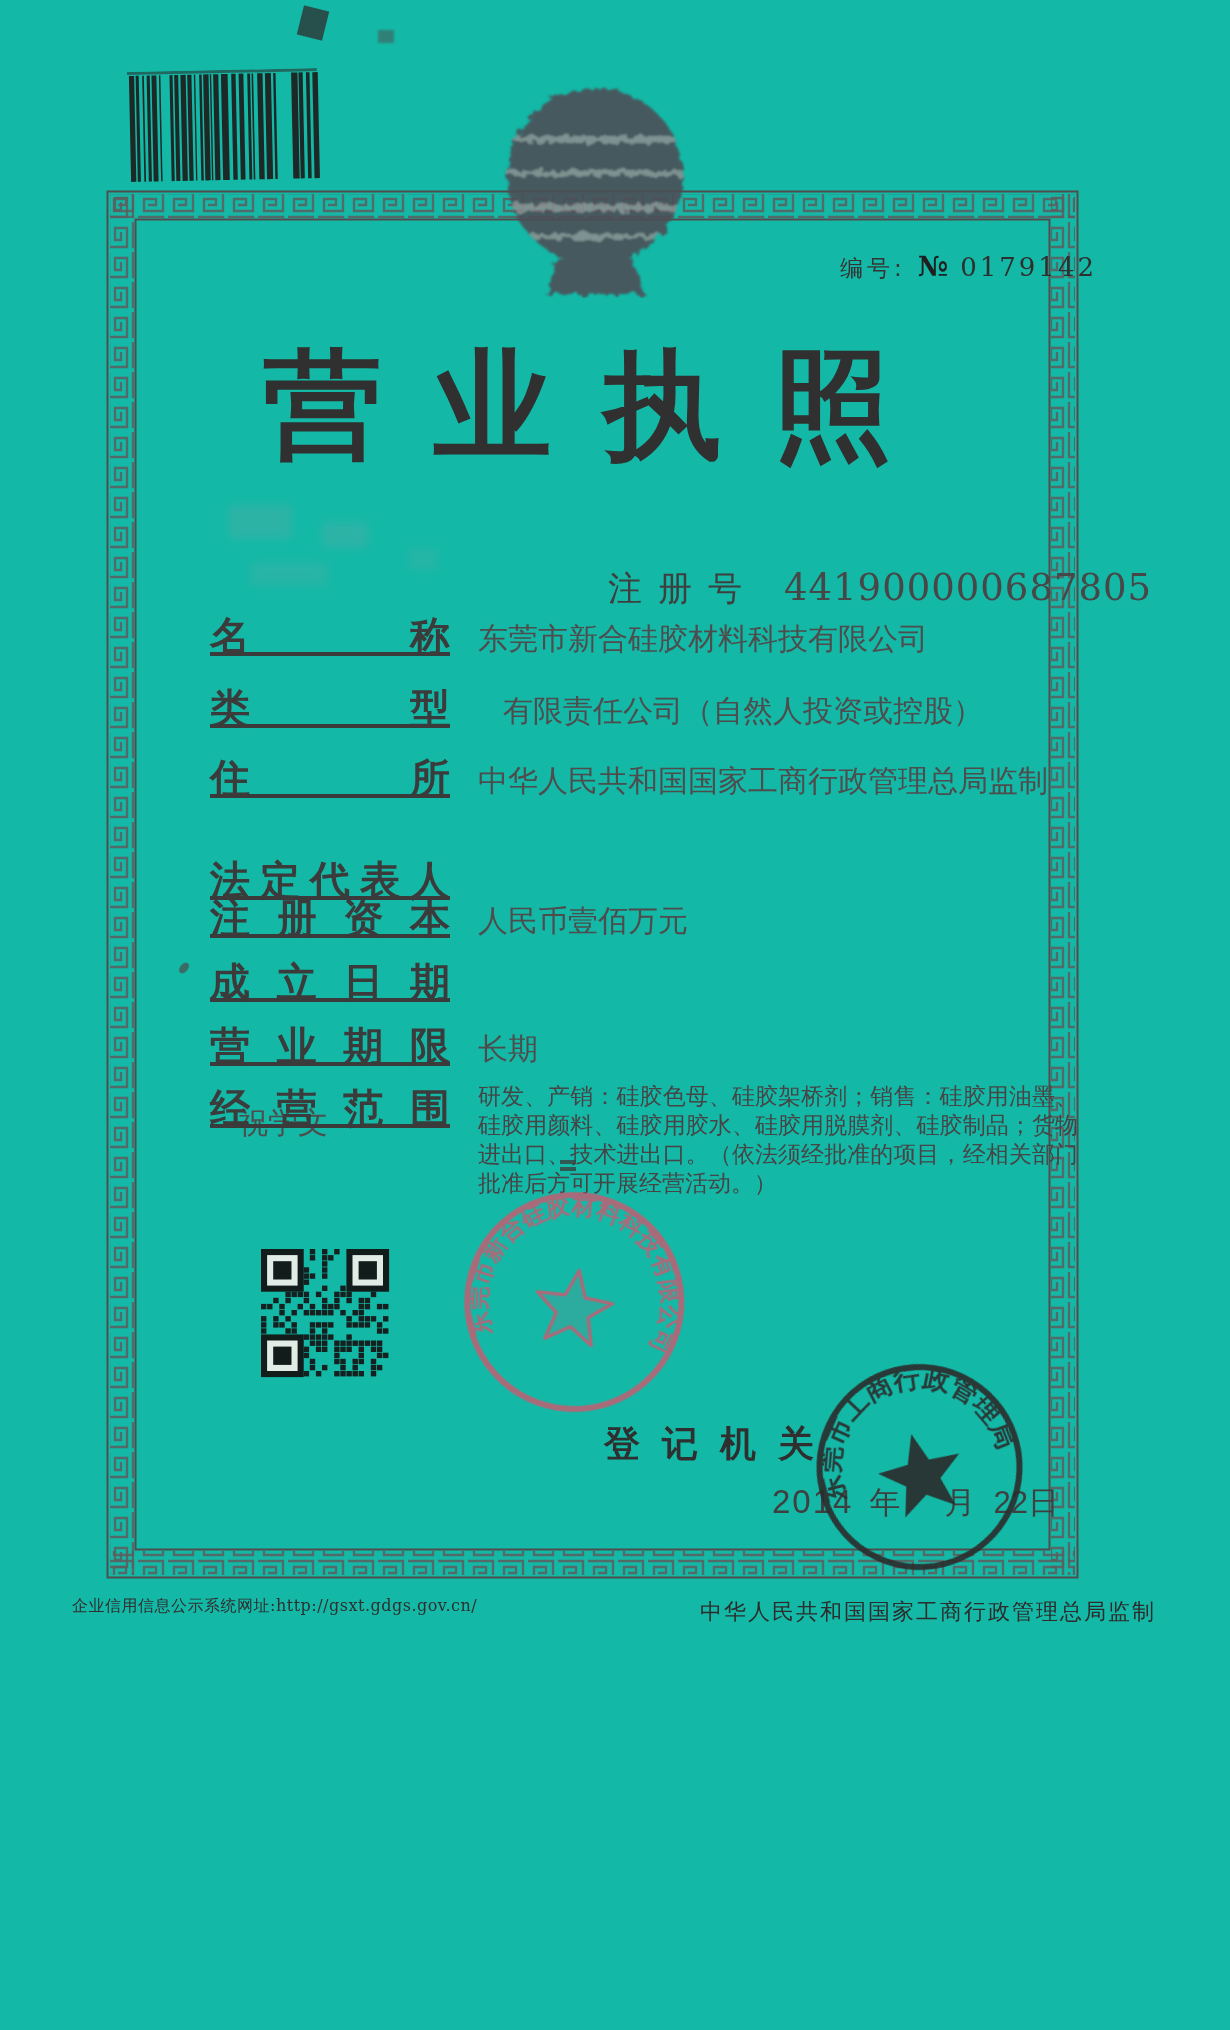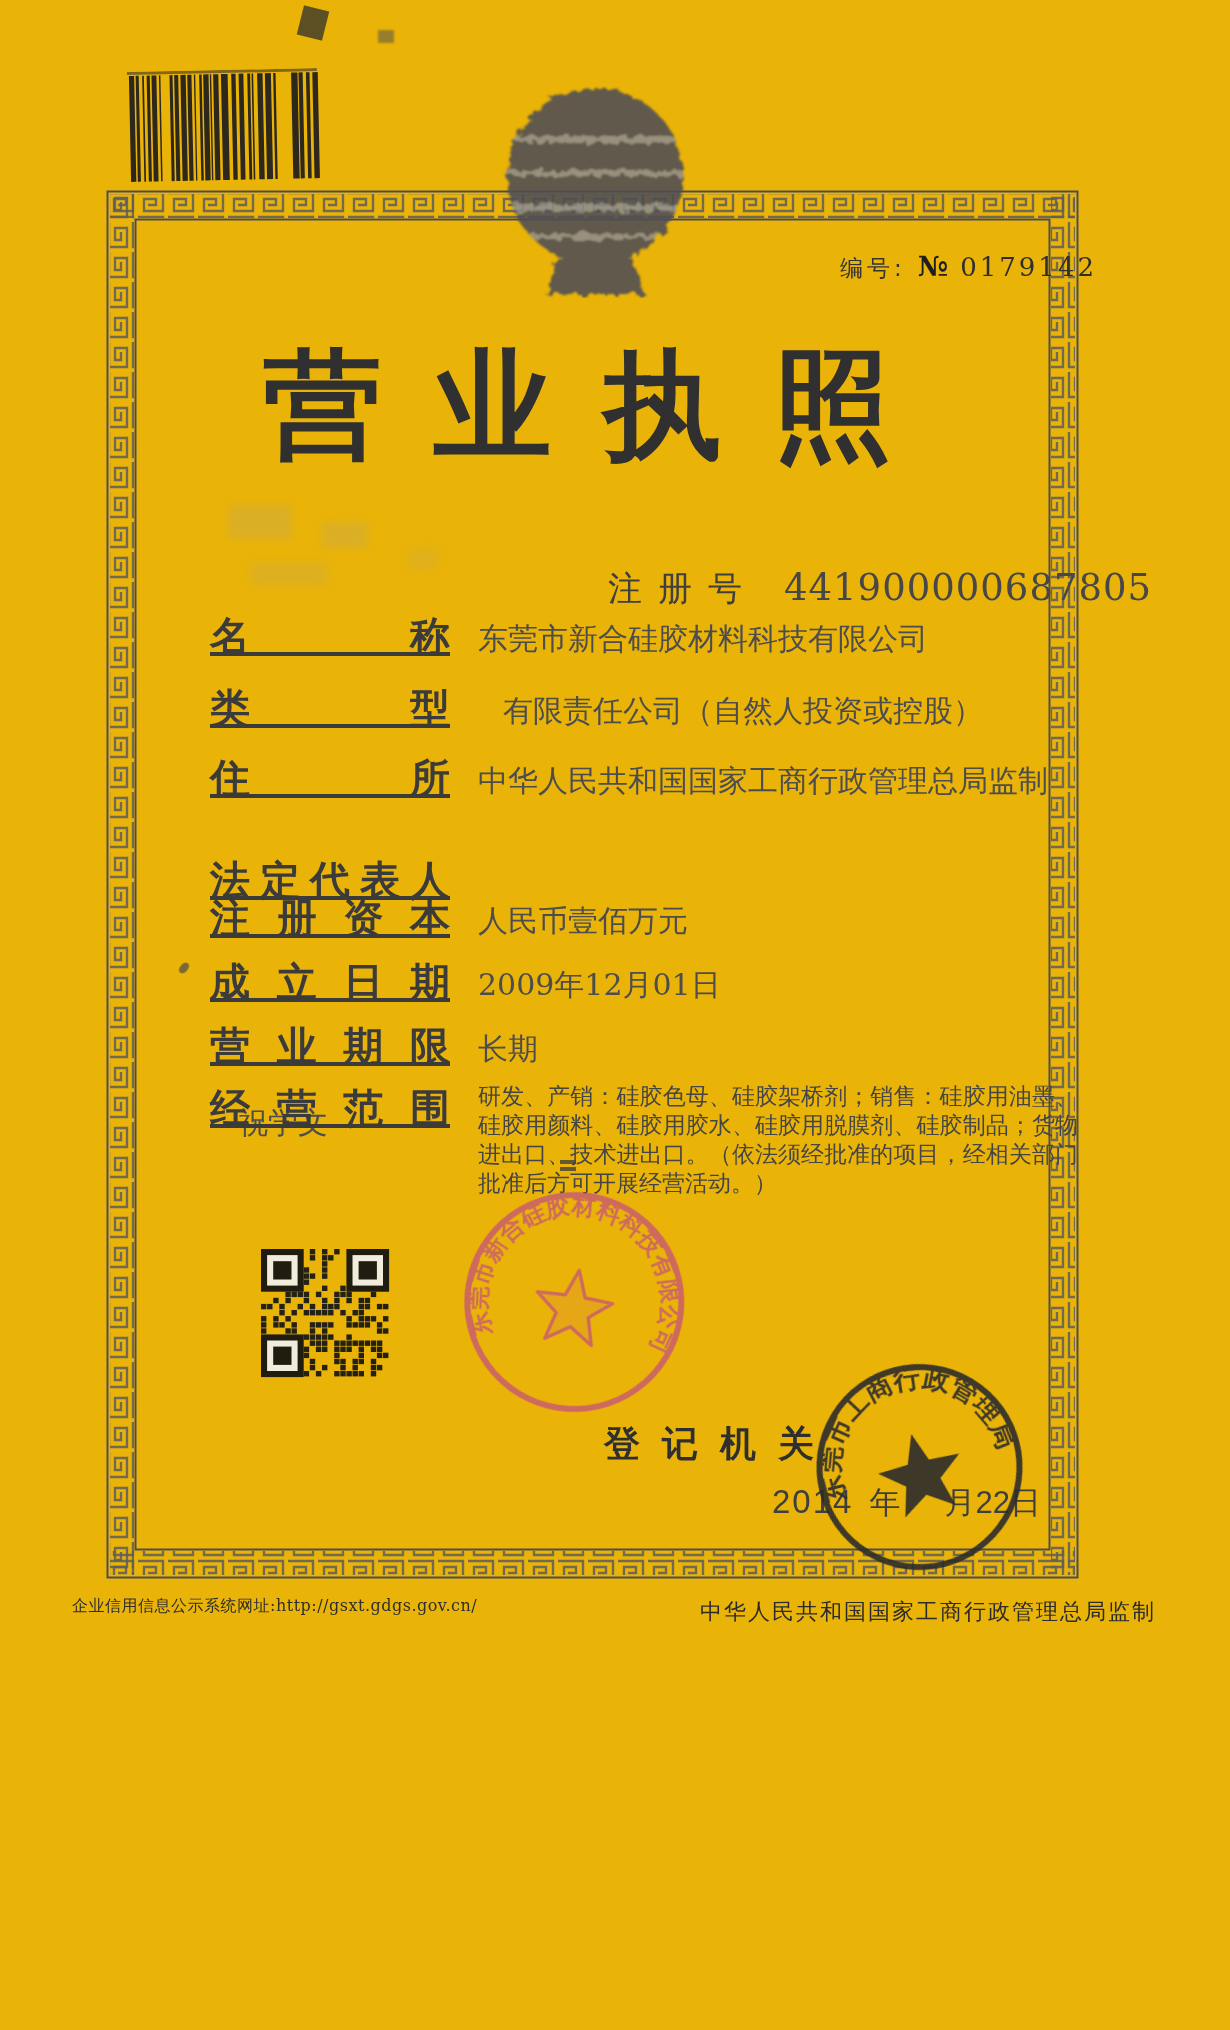--- a/index.html
+++ b/index.html
@@ -1,18 +1,18 @@
 <!DOCTYPE html>
 <html><head>
 <meta charset="utf-8">
 <style>
   html,body{margin:0;padding:0;background:#e7e6e2;}
   .page{
     position:relative; width:1230px; height:2030px;
-    background:#eab308; overflow:hidden;
+    background:#14b8a6; overflow:hidden;
     font-family:"DejaVu Sans","Liberation Sans",sans-serif;
     color:#3c3c3c;
   }
   .abs{position:absolute;}
 
   
   .artifact1{left:300px;top:8px;width:26px;height:30px;background:#2e2e2e;
     filter:blur(.7px);transform:rotate(14deg);opacity:.75;}
   .artifact2{left:378px;top:30px;width:16px;height:13px;background:#4a4a4a;
     filter:blur(1px);opacity:.5;}
@@ -84,21 +84,21 @@
 
   
   .registrar{left:604px;top:1420px;z-index:4;font-size:36px;letter-spacing:22px;
     color:#2f2f2f;font-family:"DejaVu Serif","Liberation Serif",serif;font-weight:600;}
   .dateline{left:772px;top:1482px;z-index:4;display:flex;align-items:baseline;
     font-family:Liberation Sans, sans-serif;color:#3f3f3f;}
   .dateline .year{font-size:33px;letter-spacing:2px;}
   .dateline .u{font-size:31px;}
   .dateline .yu{margin-left:16px;}
   .dateline .mu{margin-left:44px;}
-  .dateline .day{font-size:31px;}
+  .dateline .day{margin-left:18px;font-size:31px;}
 
   
   .footer-left{left:72px;top:1596px;font-size:16px;color:#2f2f2f;
     font-family:"DejaVu Serif","Liberation Serif",serif;letter-spacing:.5px;}
   .footer-right{left:700px;top:1597px;font-size:22px;color:#2c2c2c;
     font-family:"DejaVu Serif","Liberation Serif",serif;letter-spacing:2px;}
 </style>
 </head>
 <body>
 
@@ -219,21 +219,20 @@
   <div class="abs row r3">
     <span class="flabel">法定代表人</span>
     <span class="fvalue">祝学文</span>
   </div>
   <div class="abs row r4">
     <span class="flabel">注册资本</span>
     <span class="fvalue">人民币壹佰万元</span>
   </div>
   <div class="abs row r5">
     <span class="flabel">成立日期</span>
-    <span class="fvalue">2009年12月01日</span>
   </div>
   <div class="abs row r6">
     <span class="flabel">营业期限</span>
     <span class="fvalue">长期</span>
   </div>
   <div class="abs row r7">
     <span class="flabel">经营范围</span>
     <span class="fvalue">研发、产销：硅胶色母、硅胶架桥剂；销售：硅胶用油墨、硅胶用颜料、硅胶用胶水、硅胶用脱膜剂、硅胶制品；货物进出口、技术进出口。（依法须经批准的项目，经相关部门批准后方可开展经营活动。）</span>
   </div>
   <div class="abs stray-comma"></div>

